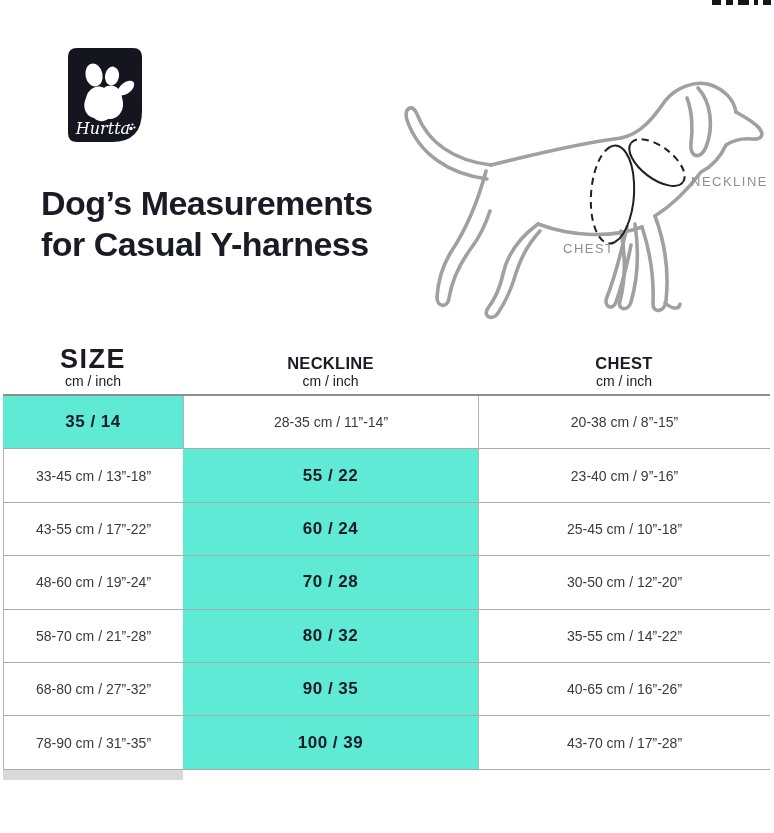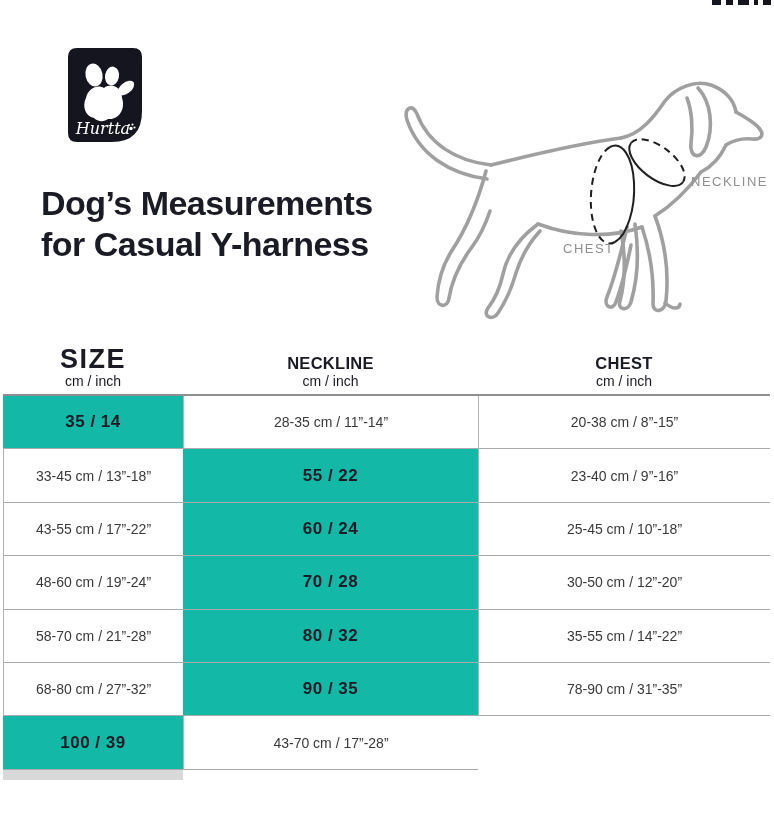--- a/index.html
+++ b/index.html
@@ -46,21 +46,21 @@
   .tbody {
     display: grid; grid-template-columns: 180px 295px 292px;
     grid-auto-rows: 53.4px;
     border-top: 2px solid #8f8f8f;
   }
   .cell {
     display: flex; align-items: center; justify-content: center;
     border-bottom: 1px solid #ababab;
   }
   .cell.c1 {
-    background: #14b8a6;
+    background: #5eead4;
     font-size: 17px; font-weight: 700; color: #1b1b25; letter-spacing: 0.5px;
   }
   .cell.c2, .cell.c3 {
     font-size: 14px; color: #3a3a3a; border-left: 1px solid #b3b3b3;
   }
   .gray-ext { width: 180px; height: 10px; background: #d9d9d9; }
 </style>
 </head>
 <body>
 
@@ -170,19 +170,20 @@
 
     <div class="cell c1">70 / 28</div>
     <div class="cell c2">30-50 cm / 12”-20”</div>
     <div class="cell c3">58-70 cm / 21”-28”</div>
 
     <div class="cell c1">80 / 32</div>
     <div class="cell c2">35-55 cm / 14”-22”</div>
     <div class="cell c3">68-80 cm / 27”-32”</div>
 
     <div class="cell c1">90 / 35</div>
+    <div class="cell c2">40-65 cm / 16”-26”</div>
     <div class="cell c3">78-90 cm / 31”-35”</div>
 
     <div class="cell c1">100 / 39</div>
     <div class="cell c2">43-70 cm / 17”-28”</div>
   </div>
   <div class="gray-ext"></div>
 </div>
 
 </body></html>

